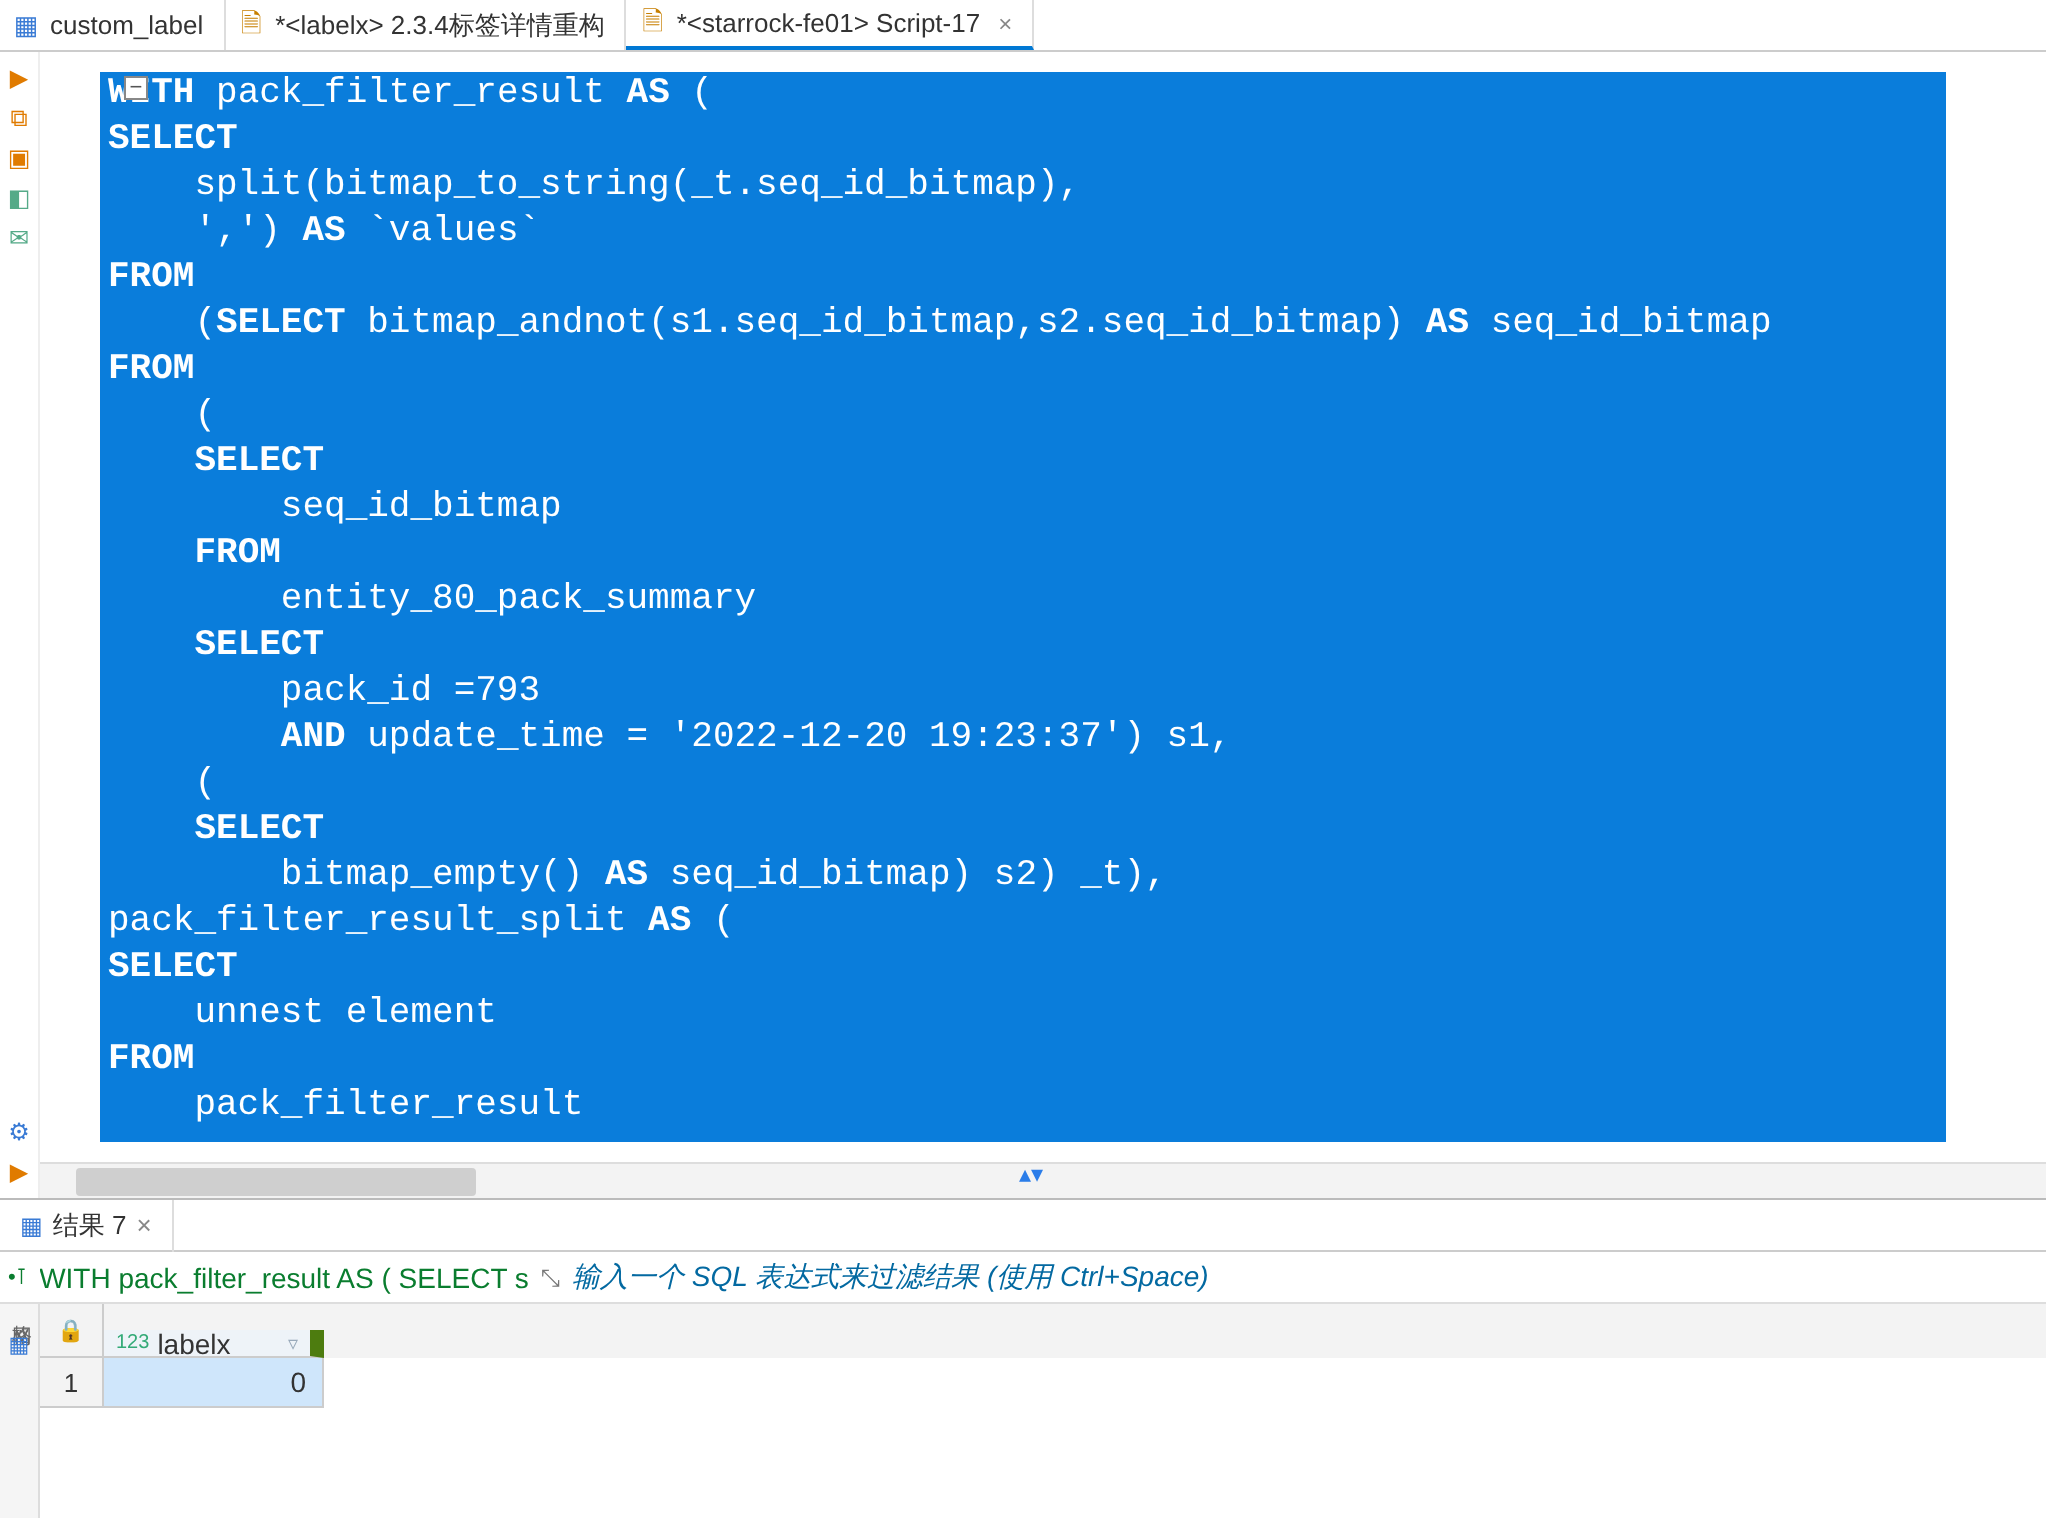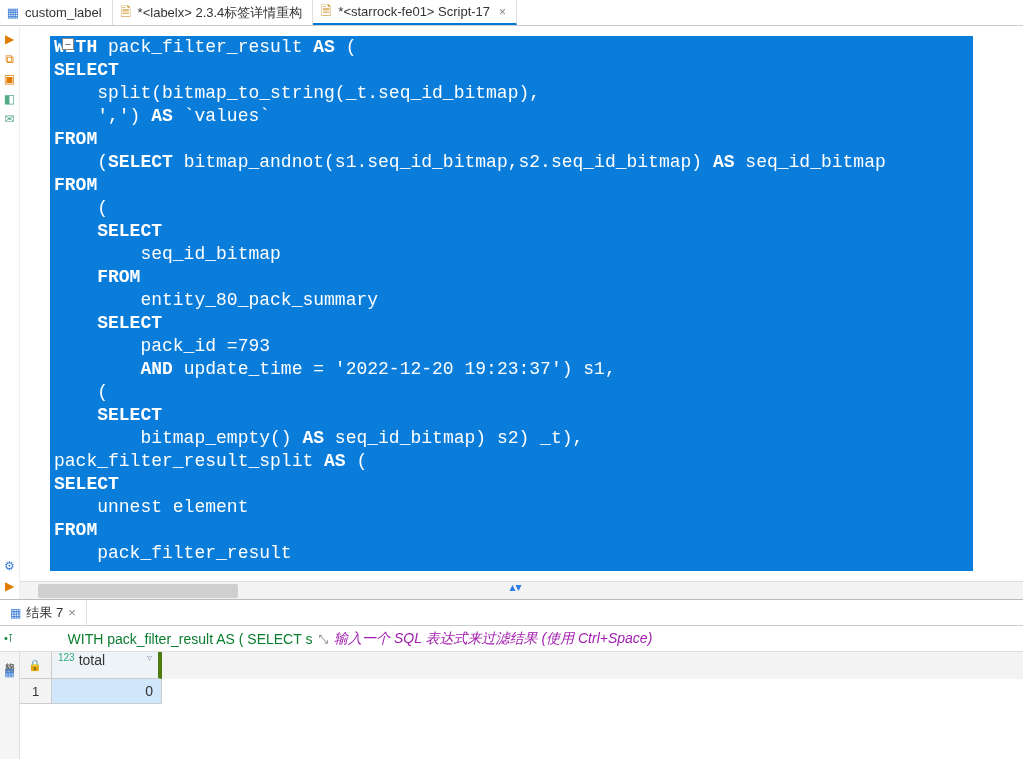--- a/index.html
+++ b/index.html
@@ -143,24 +143,23 @@
   border-bottom: 1px solid #ddd;
   padding: 0 4px;
   gap: 6px;
 }
 .filter-sql {
   color: #0a7d2f;
   font-size: 14px;
   white-space: nowrap;
   overflow: hidden;
   max-width: 340px;
-  margin-left: 48px;
 }
 .filter-input-label {
-  color: #a21caf;
+  color: #0369a1;
   font-style: italic;
   font-size: 14px;
   flex: 1;
 }
 .expand-icon { color: #777; font-size: 12px; }
 
 .grid-area {
   flex: 1;
   display: flex;
 }
@@ -186,27 +185,29 @@
 .grid-head .rowcorner {
   width: 32px;
   border-right: 1px solid #ccc;
   border-bottom: 1px solid #ccc;
   display: flex;
   align-items: center;
   justify-content: center;
 }
 .grid-head .colhead {
   width: 110px;
-  border-right: 4px solid #4d7c0f;
+  border-right: 7px solid #4d7c0f;
   border-bottom: 1px solid #ccc;
   background: #eef3f8;
   display: flex;
+  align-items: center;
   padding: 0 6px;
   gap: 4px;
   font-size: 14px;
+  margin-top: 13px;
 }
 .colhead .type { color: #3a7; font-size: 10px; }
 .colhead .filt { color: #9ab; font-size: 10px; margin-left: auto; }
 .grid-row {
   display: flex;
   height: 25px;
 }
 .grid-row .rownum {
   width: 32px;
   background: #f3f3f3;
@@ -316,21 +317,21 @@
         <span class="vtext">网格</span>
         <span style="color:#3a7bd5">▦</span>
       </div>
       <div class="grid-main">
         <div class="grid-head">
           <div class="rowcorner">
             <span class="lock-icon">🔒</span>
           </div>
           <div class="colhead">
             <span class="type">123</span>
-            <span>total</span>
+            <span>labelx</span>
             <span class="filt">▿</span>
           </div>
         </div>
         <div class="grid-row">
           <div class="rownum">1</div>
           <div class="cell">0</div>
         </div>
       </div>
     </div>
   </div>

